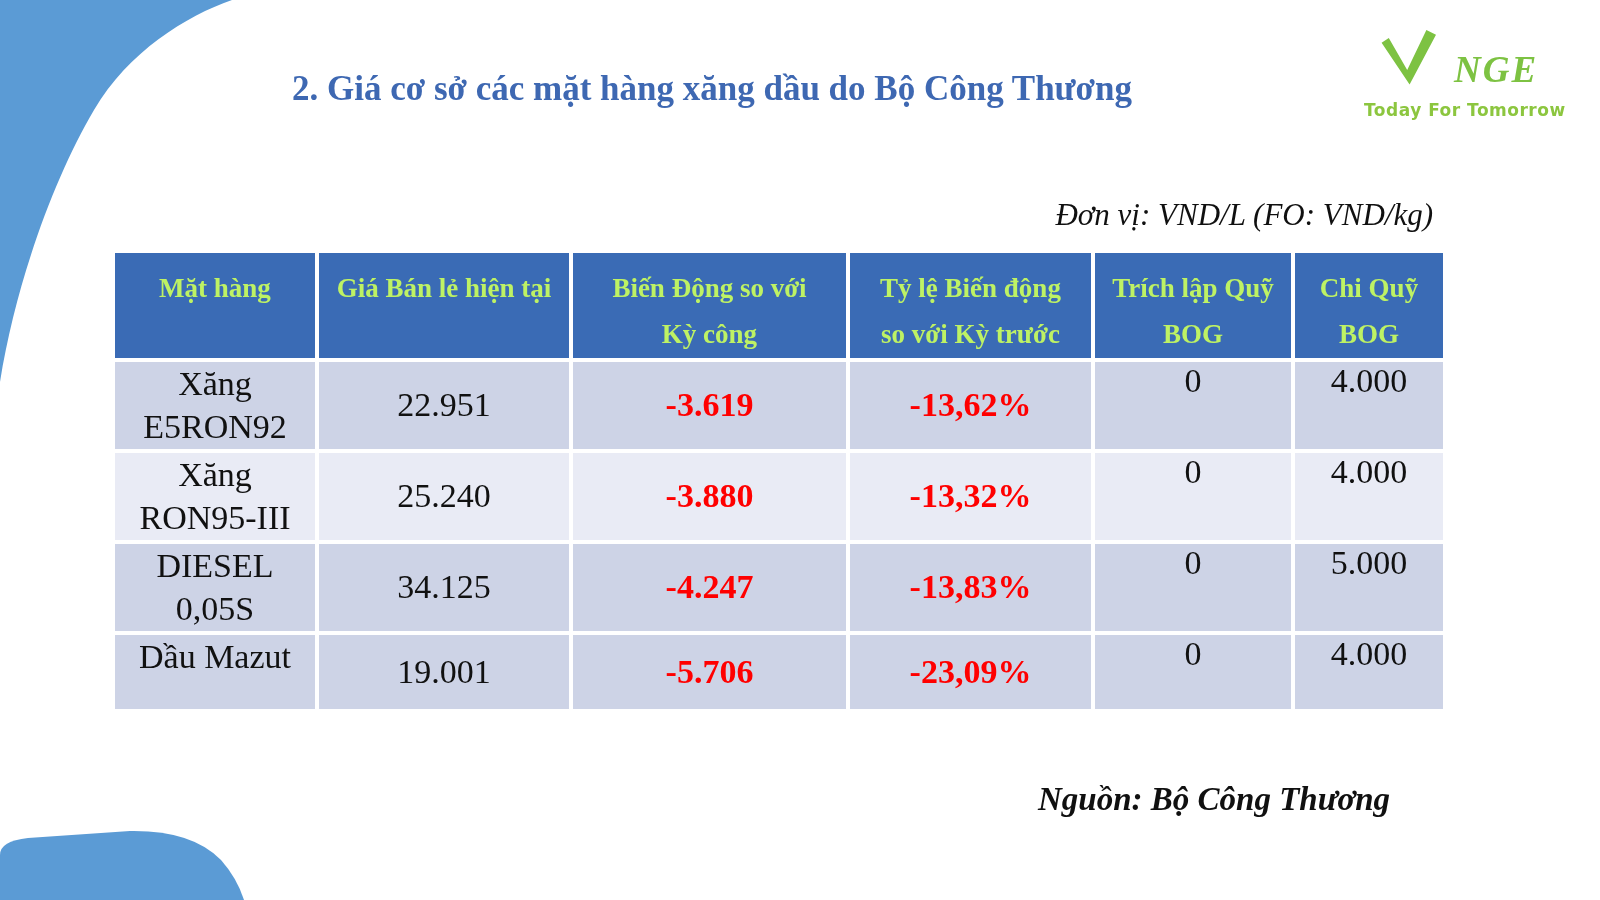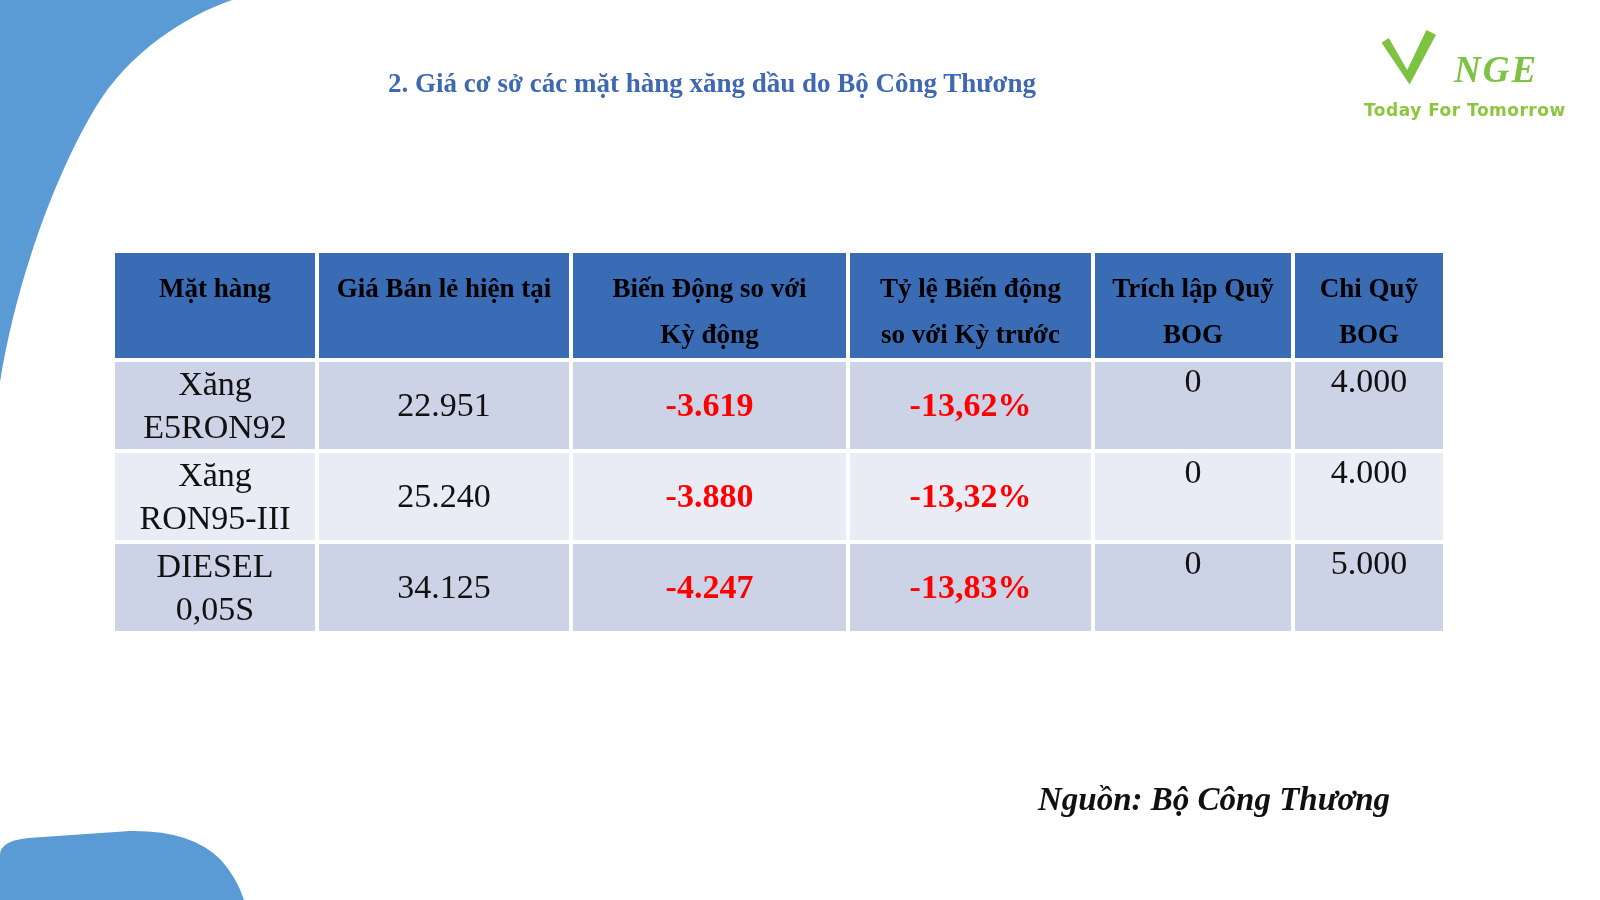--- a/index.html
+++ b/index.html
@@ -7,21 +7,21 @@
     position:relative;width:1600px;height:900px;background:#ffffff;overflow:hidden;
     font-family:"Liberation Serif","DejaVu Serif",serif;color:#111;
   }
   
   .swoosh-tl{position:absolute;left:0;top:0;}
   .shape-bl{position:absolute;left:0;bottom:0;}
   
   .title{
     position:absolute;top:64px;left:0;width:1600px;box-sizing:border-box;
     padding-right:176px;text-align:center;
-    color:#3E68B2;font-weight:bold;font-size:27px;line-height:1.42;
+    color:#3E68B2;font-weight:bold;font-size:35px;line-height:1.42;
   }
   
   .logo{position:absolute;top:26px;right:46px;width:190px;text-align:center;}
   .logo-row{display:flex;align-items:flex-end;justify-content:center;gap:18px;}
   .logo-rest{
     font-family:"Liberation Serif",serif;font-style:italic;font-weight:bold;
     font-size:37px;color:#7DC242;letter-spacing:2px;line-height:1;padding-bottom:2px;
   }
   .tagline{
     margin-top:10px;font-family:"DejaVu Sans",sans-serif;font-weight:bold;
@@ -35,21 +35,21 @@
     position:absolute;top:781px;right:210px;font-style:italic;font-weight:bold;
     font-size:33px;color:#101010;
   }
   
   table.price{
     position:absolute;left:113px;top:251px;border-collapse:separate;border-spacing:0;
     table-layout:fixed;
   }
   table.price th,table.price td{border:2px solid #ffffff;overflow:hidden;}
   table.price th{
-    background:#3A6BB5;color:#000000;font-weight:bold;font-size:27px;
+    background:#3A6BB5;color:#bef264;font-weight:bold;font-size:27px;
     text-align:center;vertical-align:top;padding:12px 4px 0 4px;line-height:1.72;
   }
   table.price td{font-size:34px;text-align:center;padding:0 4px;}
   tr.r-dark td{background:#CDD3E6;}
   tr.r-light td{background:#E9EBF5;}
   td.c-name{vertical-align:top;padding-top:6px;line-height:1.28;font-size:33px;}
   td.c-price{vertical-align:middle;padding-top:12px;}
   td.c-change,td.c-pct{vertical-align:middle;padding-top:12px;color:#FF0000;font-weight:bold;}
   td.c-contrib,td.c-spend{vertical-align:top;padding-top:4px;}
 </style>
@@ -73,20 +73,21 @@
   <div class="logo">
     <div class="logo-row">
       <svg width="56" height="64" viewBox="0 0 70 70" aria-hidden="true">
         <path d="M2,16 L11,10 L34,50 L58,0 L70,6 L37,68 Z" fill="#7DC242"></path>
       </svg>
       <span class="logo-rest">NGE</span>
     </div>
     <div class="tagline">Today For Tomorrow</div>
   </div>
 
+  <div class="unit-note">Đơn vị: VND/L (FO: VND/kg)</div>
 
   <table class="price">
     <colgroup>
       <col style="width:204px">
         <col style="width:254px">
         <col style="width:277px">
       <col style="width:245px">
         <col style="width:200px">
         <col style="width:152px">
     </colgroup>
@@ -95,21 +96,21 @@
         <th>
           <div>Mặt hàng</div>
           <div></div>
         </th>
         <th>
           <div>Giá Bán lẻ hiện tại</div>
           <div></div>
         </th>
         <th>
           <div>Biến Động so với</div>
-          <div>Kỳ động</div>
+          <div>Kỳ công</div>
         </th>
         <th>
           <div>Tỷ lệ Biến động</div>
           <div>so với Kỳ trước</div>
         </th>
         <th>
           <div>Trích lập Quỹ</div>
           <div>BOG</div>
         </th>
         <th>
@@ -145,18 +146,29 @@
         <td class="c-name">
           <div>DIESEL</div>
           <div>0,05S</div>
         </td>
         <td class="c-price">34.125</td>
         <td class="c-change">-4.247</td>
         <td class="c-pct">-13,83%</td>
         <td class="c-contrib">0</td>
         <td class="c-spend">5.000</td>
       </tr>
+      <tr class="r-dark" style="height:78px">
+        <td class="c-name">
+          <div>Dầu Mazut</div>
+          <div></div>
+        </td>
+        <td class="c-price">19.001</td>
+        <td class="c-change">-5.706</td>
+        <td class="c-pct">-23,09%</td>
+        <td class="c-contrib">0</td>
+        <td class="c-spend">4.000</td>
+      </tr>
     </tbody>
   </table>
 
   <div class="source-note">Nguồn: Bộ Công Thương</div>
 
 </div>
 
 </body></html>

